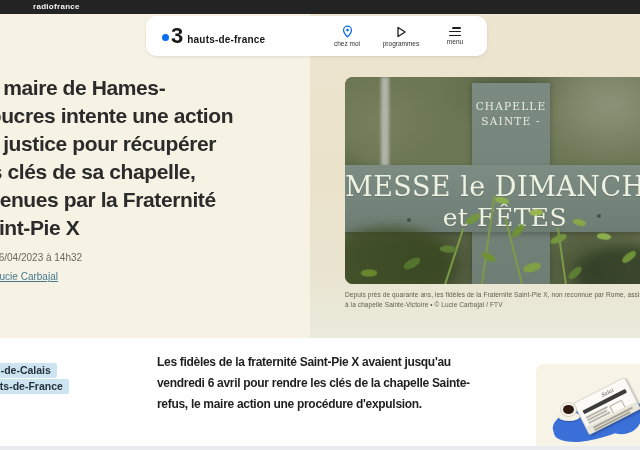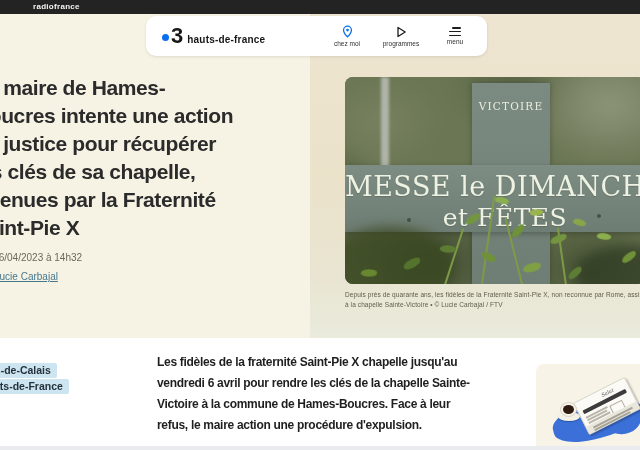--- a/index.html
+++ b/index.html
@@ -173,21 +173,22 @@
 
   <div class="pubdate">Publié le 16/04/2023 à 14h32</div>
   <a class="author">Lucie Carbajal</a>
 
   <figure class="photo">
     <div class="foliage-bg"></div>
     <div class="pole"></div>
     <div class="plank-v"></div>
     <div class="plank-h"></div>
     <div class="sign-top">
-      <span>VICTOIRE</span>
+      <span>CHAPELLE</span>
+      <span>SAINTE -</span>
     </div>
     <div class="sign-main1">MESSE le DIMANCHE</div>
     <div class="sign-main2">et FÊTES</div>
     <div class="screw" style="left:62px; top:141px;"></div>
     <div class="screw" style="left:252px; top:137px;"></div>
 
     <div>
       <div class="shadow-blob" style="left:-20px; top:150px; width:130px; height:80px; background:#39471f; opacity:.75;"></div>
       <div class="shadow-blob" style="left:230px; top:168px; width:110px; height:60px; background:#2e3a22; opacity:.7;"></div>
       <div class="stem" style="left:142px; top:118px; height:92px; transform:rotate(8deg);"></div>
@@ -213,23 +214,22 @@
 
   <div class="caption l1">Depuis près de quarante ans, les fidèles de la Fraternité Saint-Pie X, non reconnue par Rome, assistent à la</div>
   <div class="caption l2">à la chapelle Sainte-Victoire • © Lucie Carbajal / FTV</div>
 
   <div class="bottom"></div>
 
   <span class="chip c1">Pas-de-Calais</span>
   <span class="chip c2">Hauts-de-France</span>
 
   <p class="intro">
-    <span>Les fidèles de la fraternité Saint-Pie X chapelle jusqu'au</span>
+    <span>Les fidèles de la fraternité Saint-Pie X avaient jusqu'au</span>
     <span>vendredi 6 avril pour rendre les clés de la chapelle Sainte-</span>
-    <span>Victoire à la commune de Hames-Boucres. Face à leur</span>
     <span>refus, le maire action une procédure d'expulsion.</span>
   </p>
 
   <div class="news-card">
     <div class="illus">
       <div class="blob"></div>
       <div class="blob2"></div>
       <div class="paper">
         <span class="mast">Salut</span>
         <span class="band"></span>

